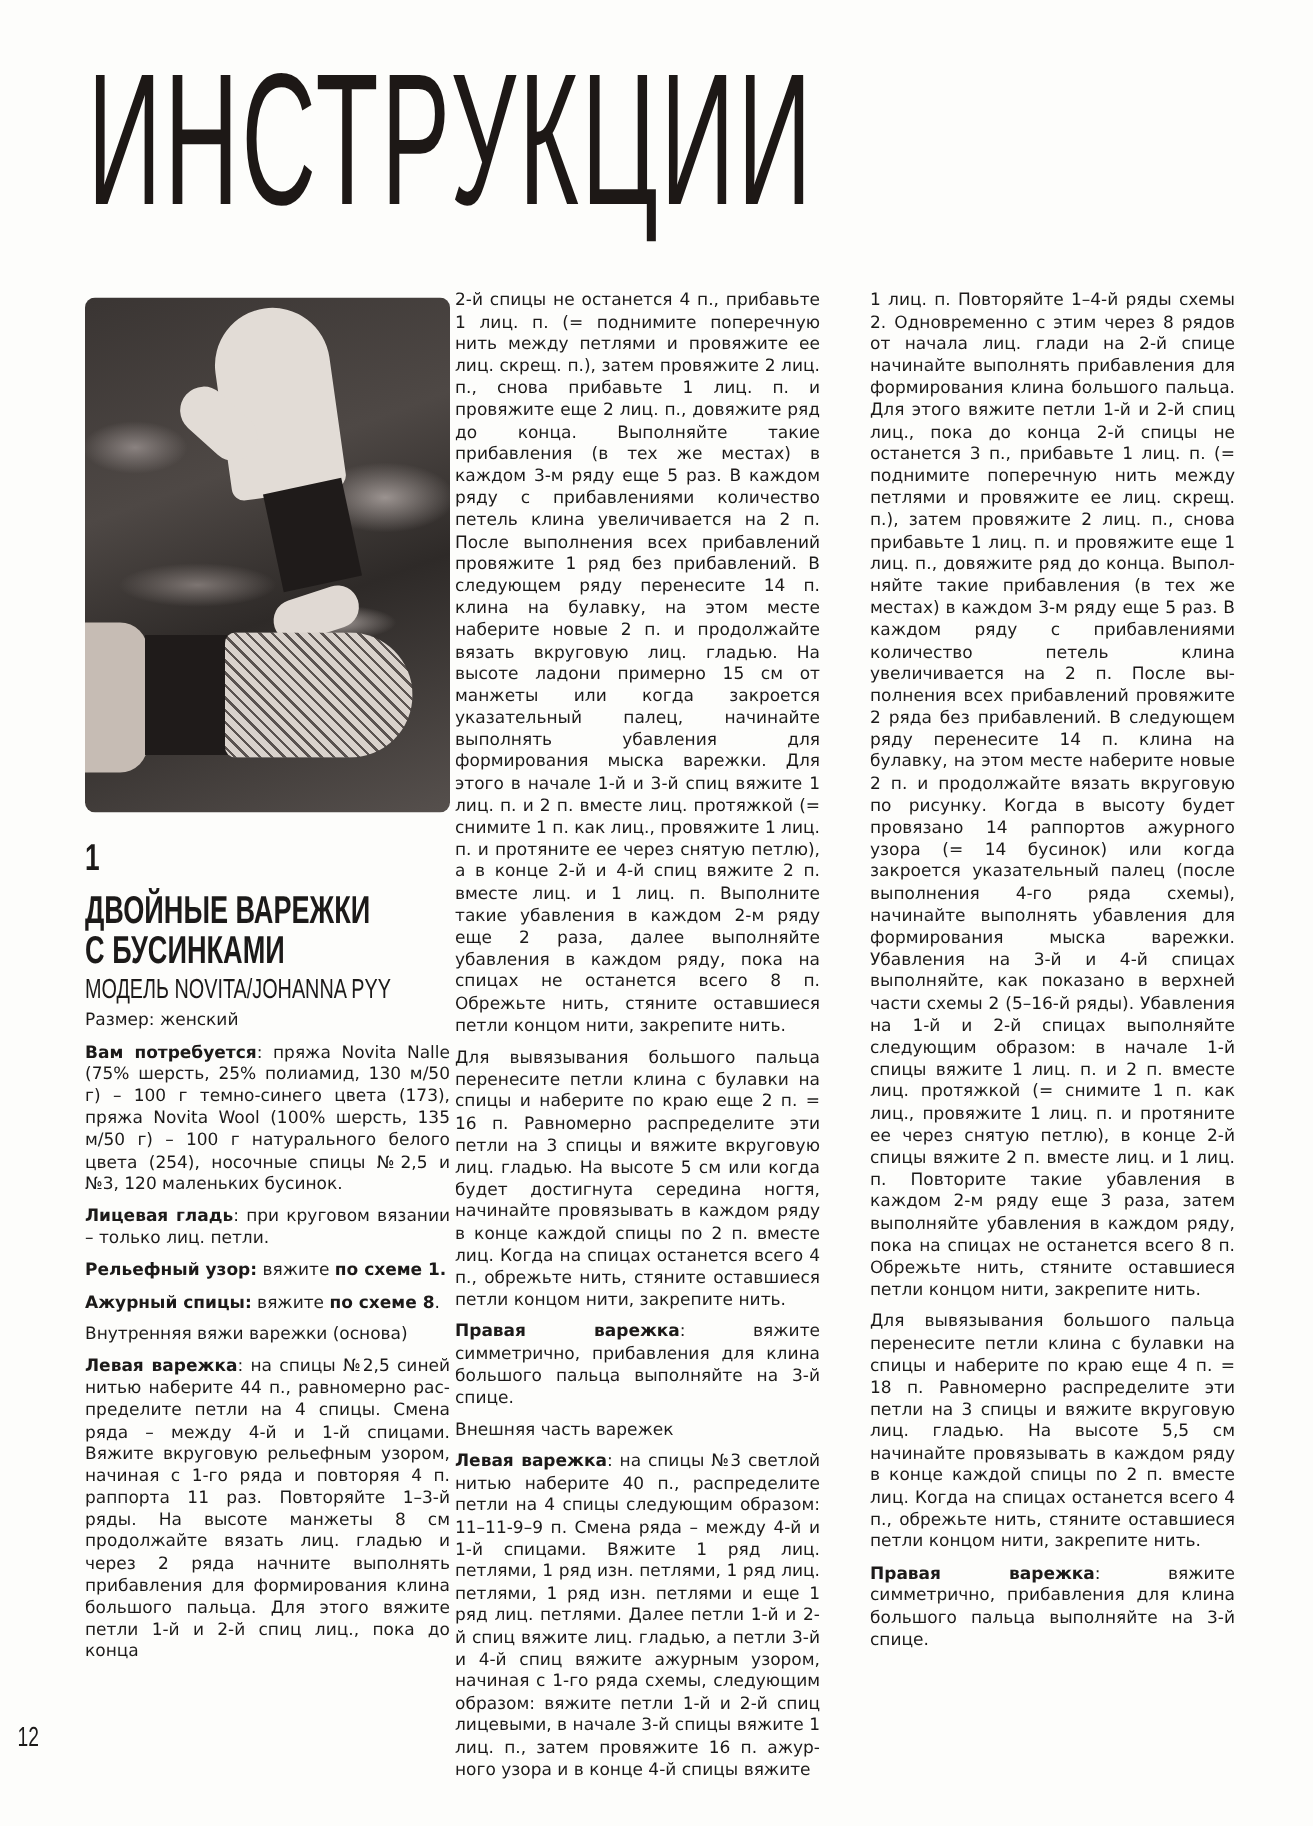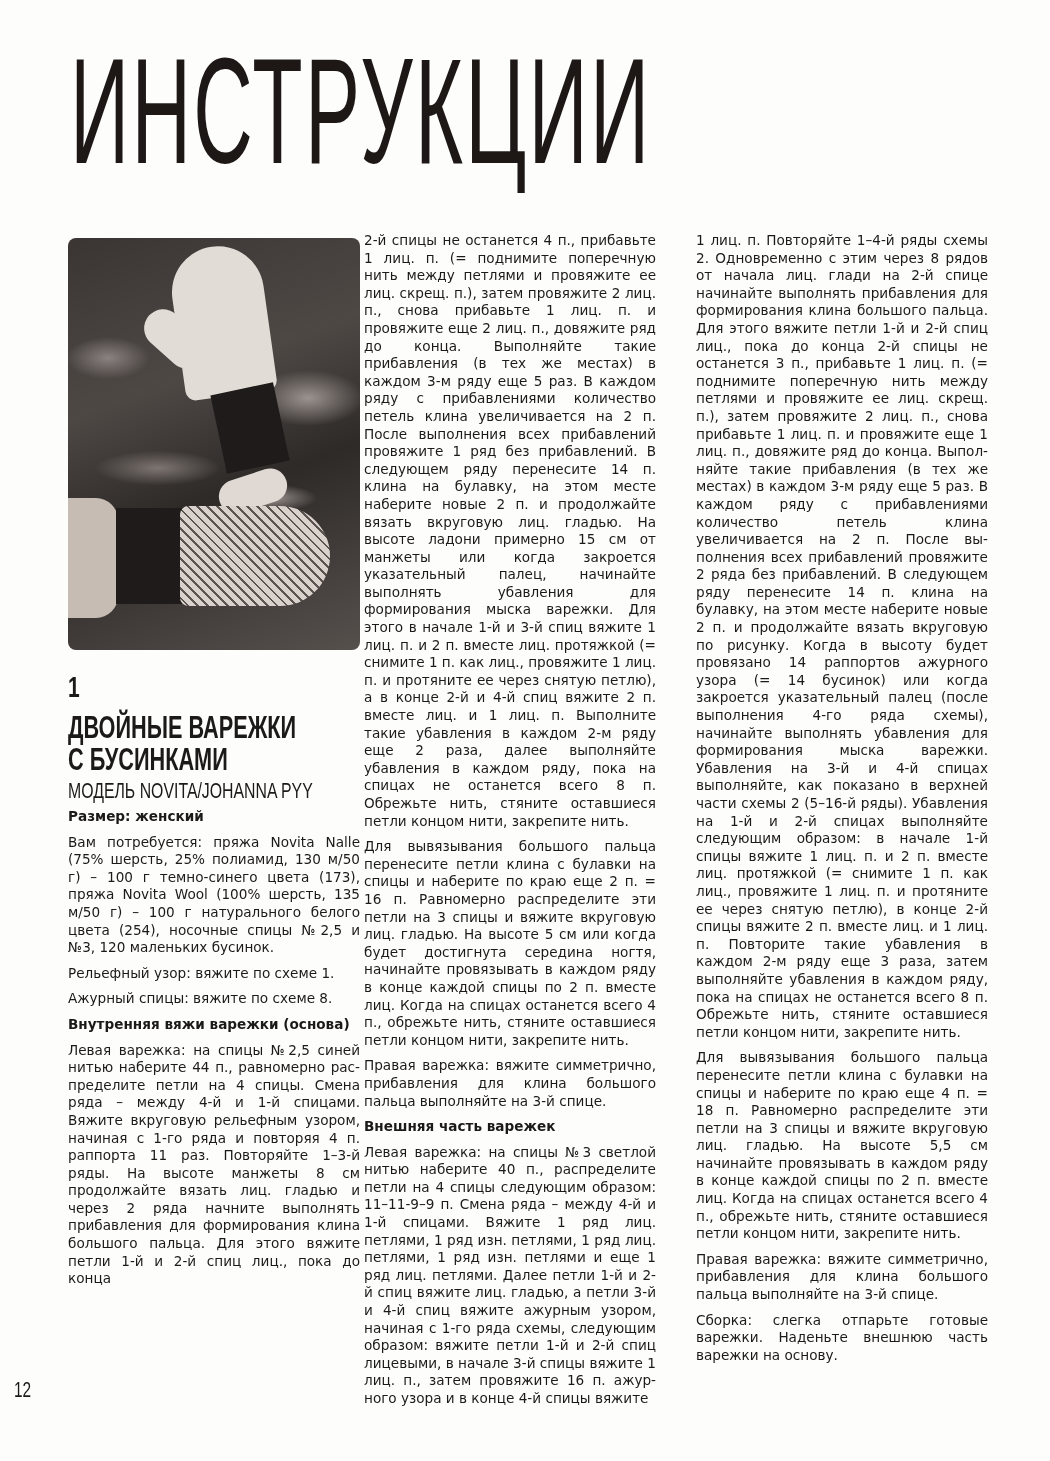--- a/index.html
+++ b/index.html
@@ -16,21 +16,21 @@
   }
   .col {
     position: absolute; top: 232px; width: 292px;
     font-size: 13.6px; line-height: 17.6px; text-align: justify;
     hyphens: manual;
   }
   .col1 { left: 68px; }
   .col2 { left: 364px; }
   .col3 { left: 696px; }
   .col p { margin: 0 0 8px 0; }
-  .col b { font-weight: normal; }
+  .col b { font-weight: bold; }
   .photo {
     width: 292px; height: 412px; border-radius: 8px; overflow: hidden;
     position: relative; margin-top: 6px;
     background:
       radial-gradient(ellipse 60px 30px at 40px 120px, #8a8280 0%, transparent 70%),
       radial-gradient(ellipse 80px 40px at 240px 160px, #9b9390 0%, transparent 70%),
       radial-gradient(ellipse 70px 20px at 200px 260px, #a39b98 0%, transparent 70%),
       radial-gradient(ellipse 90px 25px at 90px 230px, #7d7572 0%, transparent 70%),
       linear-gradient(160deg, #3a3533 0%, #4e4845 35%, #2e2a28 60%, #56504d 100%);
   }
@@ -75,21 +75,21 @@
     font-family: "Liberation Sans", sans-serif; font-weight: bold;
     font-size: 31px; line-height: 32px; margin: 0; text-align: left;
     transform: scaleX(0.7); transform-origin: left; width: 140%;
     text-transform: uppercase;
   }
   .item-model {
     font-family: "Liberation Sans", sans-serif; font-size: 22px; line-height: 26px;
     margin: 2px 0 4px 0; transform: scaleX(0.72); transform-origin: left; width: 140%;
     white-space: nowrap;
   }
-  .subhead { font-weight: bold; margin: 0 0 8px 0; }
+  .subhead { font-weight: normal; margin: 0 0 8px 0; }
   .page-number {
     position: absolute; left: 14px; top: 1377px;
     font-family: "Liberation Sans", sans-serif; font-size: 22px;
     transform: scaleX(0.7); transform-origin: left;
   }
 </style>
 </head>
 <body>
 
 <h1 class="page-title">ИНСТРУКЦИИ</h1>
@@ -107,34 +107,34 @@
 
   <div class="item-number">1</div>
   <div class="item-title">
     <div>ДВОЙНЫЕ ВАРЕЖКИ</div>
     <div>С БУСИНКАМИ</div>
   </div>
   <div class="item-model">МОДЕЛЬ NOVITA/JOHANNA PYY</div>
 
   <p class="subhead">Размер: женский</p>
   <p><b>Вам потребуется</b><span>: пряжа Novita Nalle (75% шерсть, 25% полиамид, 130 м/50 г) – 100 г темно-синего цвета (173), пряжа Novita Wool (100% шерсть, 135 м/50 г) – 100 г натурального белого цвета (254), носочные спицы №2,5 и №3, 120 малень­ких бусинок.</span></p>
+  <p><b>Лицевая гладь</b><span>: при круговом вязании – только лиц. петли.</span></p>
   <p><b>Рельефный узор:</b><span> вяжите </span><b>по схеме 1.</b></p>
   <p><b>Ажурный спицы:</b><span> вяжите </span><b>по схеме 8</b><span>.</span></p>
   <p class="subhead">Внутренняя вяжи варежки (основа)</p>
   <p><b>Левая варежка</b><span>: на спицы №2,5 синей нитью наберите 44 п., равномерно рас­пределите петли на 4 спицы. Смена ряда – между 4-й и 1-й спицами. Вяжите вкруговую рельефным узором, начиная с 1-го ряда и повторяя 4 п. раппорта 11 раз. Повторяйте 1–3-й ряды. На вы­соте манжеты 8 см продолжайте вязать лиц. гладью и через 2 ряда начните вы­полнять прибавления для формирования клина большого пальца. Для этого вяжите петли 1-й и 2-й спиц лиц., пока до конца</span></p>
 </div>
 
 <div class="col col2">
   <p>2-й спицы не останется 4 п., прибавьте 1 лиц. п. (= поднимите поперечную нить между петлями и провяжите ее лиц. скрещ. п.), затем провяжите 2 лиц. п., сно­ва прибавьте 1 лиц. п. и провяжите еще 2 лиц. п., довяжите ряд до конца. Выпол­няйте такие прибавления (в тех же местах) в каждом 3-м ряду еще 5 раз. В каждом ряду с прибавлениями количество петель клина увеличивается на 2 п. После выпол­нения всех прибавлений провяжите 1 ряд без прибавлений. В следующем ряду перенесите 14 п. клина на булавку, на этом месте наберите новые 2 п. и продолжайте вязать вкруговую лиц. гладью. На высоте ладони примерно 15 см от манжеты или когда закроется указательный палец, начинайте выполнять убавления для формирования мыска варежки. Для этого в начале 1-й и 3-й спиц вяжите 1 лиц. п. и 2 п. вместе лиц. протяжкой (= снимите 1 п. как лиц., провяжите 1 лиц. п. и про­тяните ее через снятую петлю), а в конце 2-й и 4-й спиц вяжите 2 п. вместе лиц. и 1 лиц. п. Выполните такие убавления в каждом 2-м ряду еще 2 раза, далее выполняйте убавления в каждом ряду, пока на спицах не останется всего 8 п. Обрежьте нить, стяните оставшиеся петли концом нити, закрепите нить.</p>
   <p>Для вывязывания большого пальца пере­несите петли клина с булавки на спицы и наберите по краю еще 2 п. = 16 п. Равномерно распределите эти петли на 3 спицы и вяжите вкруговую лиц. гладью. На высоте 5 см или когда будет достигнута середина ногтя, начинайте провязывать в каждом ряду в конце каждой спицы по 2 п. вместе лиц. Когда на спицах останется всего 4 п., обрежьте нить, стяните остав­шиеся петли концом нити, закрепите нить.</p>
   <p><b>Правая варежка</b><span>: вяжите симметрично, прибавления для клина большого пальца выполняйте на 3-й спице.</span></p>
   <p class="subhead">Внешняя часть варежек</p>
   <p><b>Левая варежка</b><span>: на спицы №3 светлой нитью наберите 40 п., распределите петли на 4 спицы следующим образом: 11–11-9–9 п. Смена ряда – между 4-й и 1-й спицами. Вяжите 1 ряд лиц. петлями, 1 ряд изн. петлями, 1 ряд лиц. петлями, 1 ряд изн. петлями и еще 1 ряд лиц. петлями. Далее петли 1-й и 2-й спиц вяжите лиц. гладью, а петли 3-й и 4-й спиц вяжите ажурным узором, начиная с 1-го ряда схемы, сле­дующим образом: вяжите петли 1-й и 2-й спиц лицевыми, в начале 3-й спицы вяжи­те 1 лиц. п., затем провяжите 16 п. ажур­ного узора и в конце 4-й спицы вяжите</span></p>
 </div>
 
 <div class="col col3">
   <p>1 лиц. п. Повторяйте 1–4-й ряды схемы 2. Одновременно с этим через 8 рядов от начала лиц. глади на 2-й спице начинайте выполнять прибавления для формиро­вания клина большого пальца. Для этого вяжите петли 1-й и 2-й спиц лиц., пока до конца 2-й спицы не останется 3 п., при­бавьте 1 лиц. п. (= поднимите поперечную нить между петлями и провяжите ее лиц. скрещ. п.), затем провяжите 2 лиц. п., сно­ва прибавьте 1 лиц. п. и провяжите еще 1 лиц. п., довяжите ряд до конца. Выпол­няйте такие прибавления (в тех же местах) в каждом 3-м ряду еще 5 раз. В каждом ряду с прибавлениями количество петель клина увеличивается на 2 п. После вы­полнения всех прибавлений провяжите 2 ряда без прибавлений. В следующем ряду перенесите 14 п. клина на булавку, на этом месте наберите новые 2 п. и про­должайте вязать вкруговую по рисунку. Когда в высоту будет провязано 14 рап­портов ажурного узора (= 14 бусинок) или когда закроется указательный палец (после выполнения 4-го ряда схемы), начинайте выполнять убавления для фор­мирования мыска варежки. Убавления на 3-й и 4-й спицах выполняйте, как по­казано в верхней части схемы 2 (5–16-й ряды). Убавления на 1-й и 2-й спицах вы­полняйте следующим образом: в начале 1-й спицы вяжите 1 лиц. п. и 2 п. вместе лиц. протяжкой (= снимите 1 п. как лиц., провяжите 1 лиц. п. и протяните ее через снятую петлю), в конце 2-й спицы вяжите 2 п. вместе лиц. и 1 лиц. п. Повторите такие убавления в каждом 2-м ряду еще 3 раза, затем выполняйте убавления в каждом ряду, пока на спицах не останется всего 8 п. Обрежьте нить, стяните оставшиеся петли концом нити, закрепите нить.</p>
   <p>Для вывязывания большого пальца пере­несите петли клина с булавки на спицы и наберите по краю еще 4 п. = 18 п. Равномерно распределите эти петли на 3 спицы и вяжите вкруговую лиц. гладью. На высоте 5,5 см начинайте провязывать в каждом ряду в конце каждой спицы по 2 п. вместе лиц. Когда на спицах останется всего 4 п., обрежьте нить, стяните остав­шиеся петли концом нити, закрепите нить.</p>
   <p><b>Правая варежка</b><span>: вяжите симметрично, прибавления для клина большого пальца выполняйте на 3-й спице.</span></p>
-  <p><b>Сборка</b><span>: слегка отпарьте готовые варежки. Наденьте внешнюю часть варежки на основу.</span></p>
 </div>
 
 <div class="page-number">12</div>
 
 </body></html>

